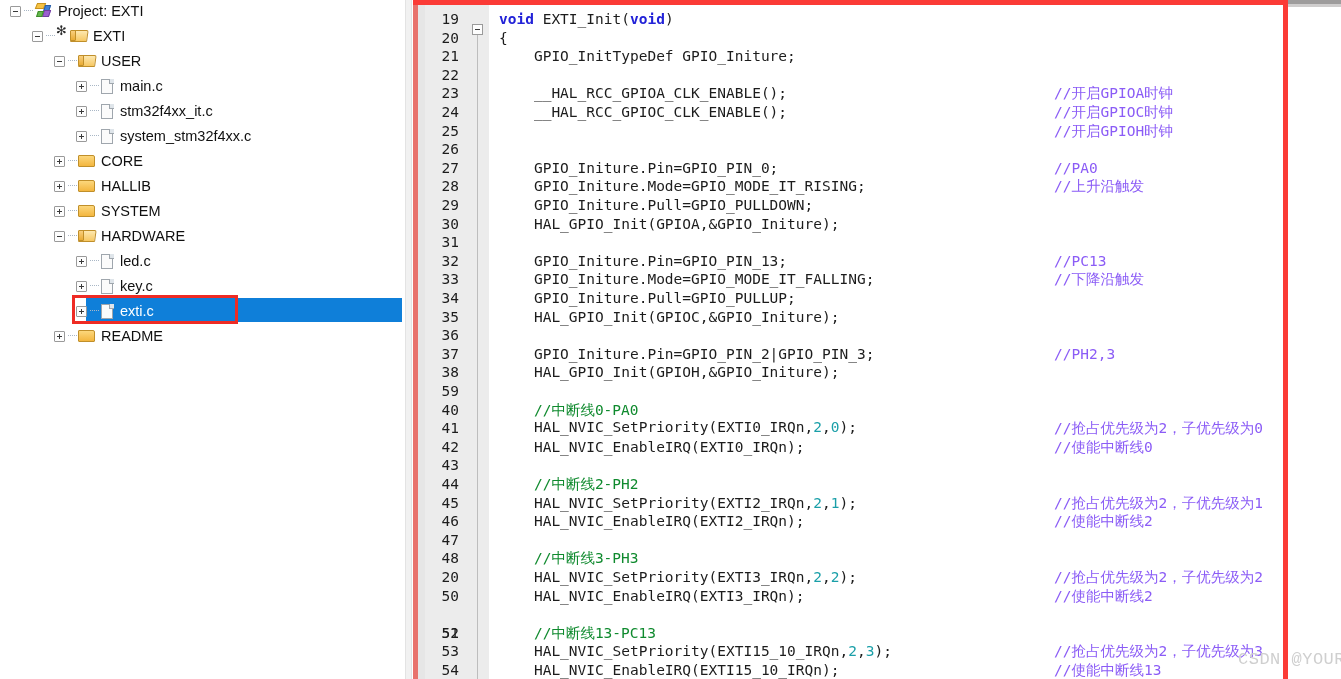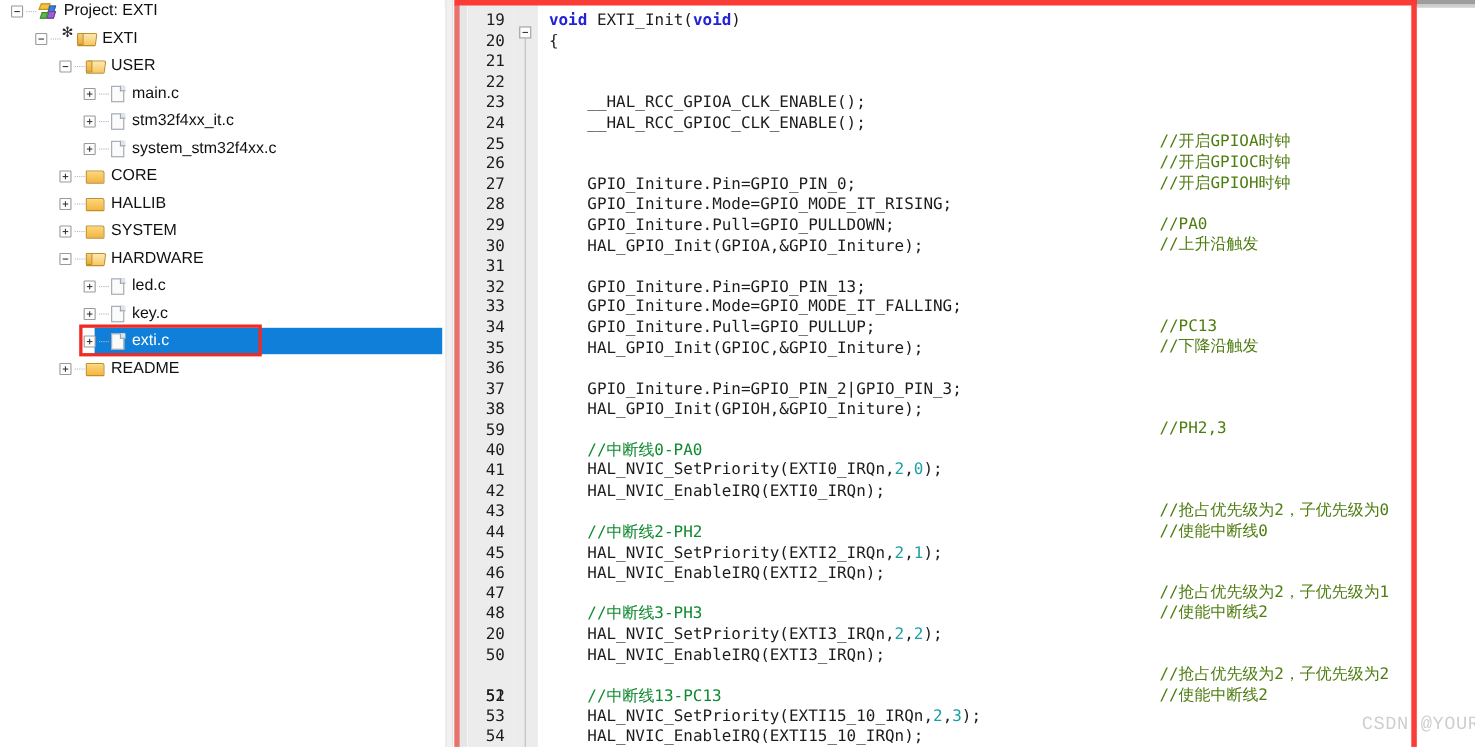--- a/index.html
+++ b/index.html
@@ -120,21 +120,21 @@
     position:absolute;left:0;height:18.6px;line-height:18.6px;white-space:pre;
     font-family:"DejaVu Sans Mono","Liberation Mono",monospace;
     font-size:14.5px;
   }
   .lnum{
     position:absolute;width:34px;text-align:right;height:18.6px;line-height:18.6px;
     font-family:"DejaVu Sans Mono","Liberation Mono",monospace;
     font-size:14.5px;color:#1c1c1c;
   }
   .code-txt{position:absolute;left:10px;color:#1c1c1c;}
-  .cmt-txt{position:absolute;left:565px;color:#4d7c0f;margin-top:36px;}
+  .cmt-txt{position:absolute;left:565px;color:#8b5cf6;}
   .kw{color:#2222d8;font-weight:bold;}
   .num{color:#1a9fa8;}
   .cmt{color:#0f8a2e;}
 
   
   #red-top{position:absolute;left:413px;top:0px;width:875px;height:5px;background:#fb3b36;}
   #red-right{position:absolute;left:1283px;top:0px;width:5px;height:679px;background:#fb3b36;}
 
   
   #chrome-strip{position:absolute;left:413px;top:0;width:928px;height:4px;background:#b0aeae;}
@@ -227,20 +227,21 @@
         <div class="lnum" style="top: 638.4px;">53</div>
         <div class="lnum" style="top: 657px;">54</div>
       </div>
     <div id="fold-col">
       <div class="vbar"></div>
       <div id="fold-box"></div>
     </div>
     <div id="code-area">
         <div class="crow code-txt" style="top: 6px;"><span class="kw">void</span> EXTI_Init(<span class="kw">void</span>)</div>
         <div class="crow code-txt" style="top: 24.6px;">{</div>
+        <div class="crow code-txt" style="top: 43.2px;">    GPIO_InitTypeDef GPIO_Initure;</div>
         <div class="crow code-txt" style="top: 61.8px;"></div>
         <div class="crow code-txt" style="top: 80.4px;">    __HAL_RCC_GPIOA_CLK_ENABLE();</div>
         <div class="crow cmt-txt" style="top: 80.4px;">//开启GPIOA时钟</div>
         <div class="crow code-txt" style="top: 99px;">    __HAL_RCC_GPIOC_CLK_ENABLE();</div>
         <div class="crow cmt-txt" style="top: 99px;">//开启GPIOC时钟</div>
         <div class="crow cmt-txt" style="top: 117.6px;">//开启GPIOH时钟</div>
         <div class="crow code-txt" style="top: 136.2px;"></div>
         <div class="crow code-txt" style="top: 154.8px;">    GPIO_Initure.Pin=GPIO_PIN_0;</div>
         <div class="crow cmt-txt" style="top: 154.8px;">//PA0</div>
         <div class="crow code-txt" style="top: 173.4px;">    GPIO_Initure.Mode=GPIO_MODE_IT_RISING;</div>

